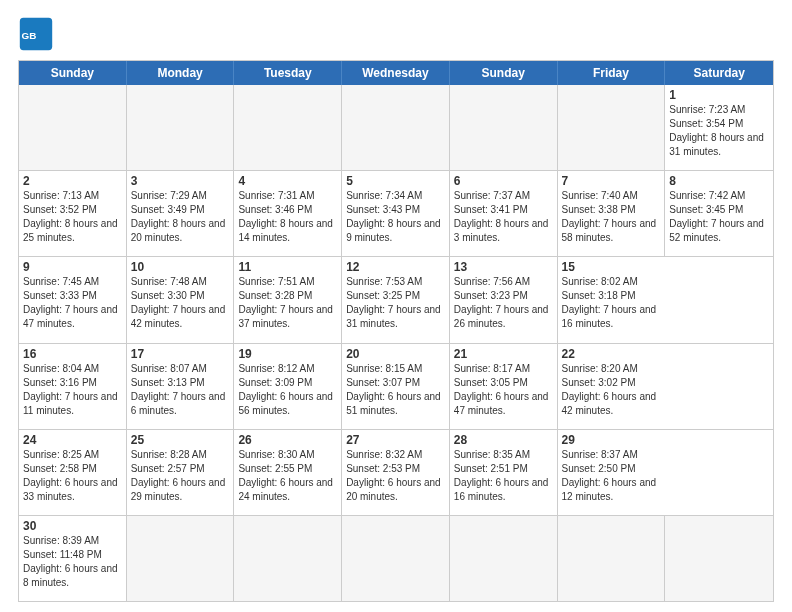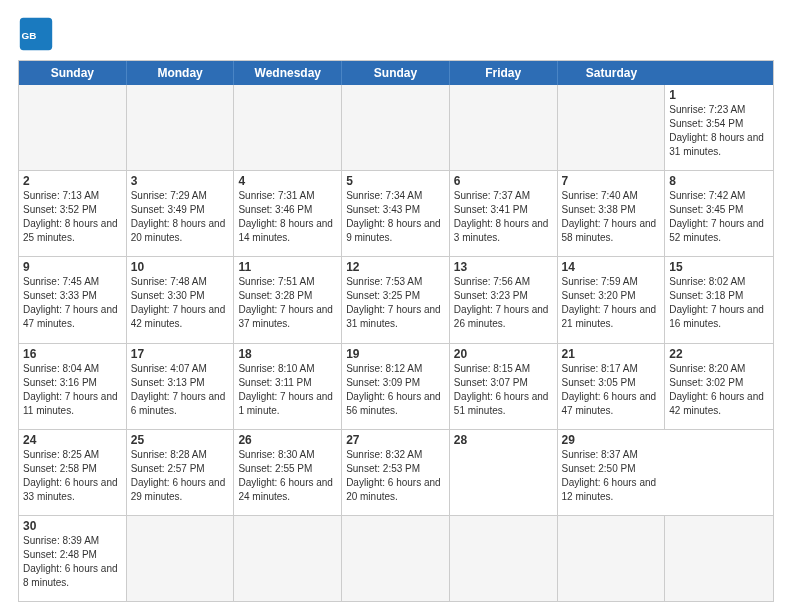--- a/index.html
+++ b/index.html
@@ -129,20 +129,21 @@
     <div class="title-block">
       <div class="calendar-title"></div>
       <div class="calendar-subtitle"></div>
     </div>
   </div>
 
   <div class="calendar">
     <div class="cal-header-row">
     <div class="cal-header-cell">Sunday</div>
         <div class="cal-header-cell">Monday</div>
+        <div class="cal-header-cell">Tuesday</div>
         <div class="cal-header-cell">Wednesday</div>
         <div class="cal-header-cell">Sunday</div>
         <div class="cal-header-cell">Friday</div>
         <div class="cal-header-cell">Saturday</div>
       </div>
     <div class="cal-body">
     <div class="cal-row">
           <div class="cal-cell empty"></div>
           <div class="cal-cell empty"></div>
           <div class="cal-cell empty"></div>
@@ -225,50 +226,38 @@
 Sunset: 3:25 PM
 Daylight: 7 hours and 31 minutes.</div>
           </div>
           <div class="cal-cell">
             <div class="day-num">13</div>
             <div class="cell-info">Sunrise: 7:56 AM
 Sunset: 3:23 PM
 Daylight: 7 hours and 26 minutes.</div>
           </div>
           <div class="cal-cell">
-            <div class="day-num">14</div>
-            <div class="cell-info">Sunrise: 7:59 AM
-Sunset: 3:20 PM
-Daylight: 7 hours and 21 minutes.</div>
-          </div>
-          <div class="cal-cell">
             <div class="day-num">15</div>
             <div class="cell-info">Sunrise: 8:02 AM
 Sunset: 3:18 PM
 Daylight: 7 hours and 16 minutes.</div>
           </div>
         </div>
         <div class="cal-row">
           <div class="cal-cell">
             <div class="day-num">16</div>
             <div class="cell-info">Sunrise: 8:04 AM
 Sunset: 3:16 PM
 Daylight: 7 hours and 11 minutes.</div>
           </div>
           <div class="cal-cell">
             <div class="day-num">17</div>
-            <div class="cell-info">Sunrise: 4:07 AM
+            <div class="cell-info">Sunrise: 8:07 AM
 Sunset: 3:13 PM
 Daylight: 7 hours and 6 minutes.</div>
-          </div>
-          <div class="cal-cell">
-            <div class="day-num">18</div>
-            <div class="cell-info">Sunrise: 8:10 AM
-Sunset: 3:11 PM
-Daylight: 7 hours and 1 minute.</div>
           </div>
           <div class="cal-cell">
             <div class="day-num">19</div>
             <div class="cell-info">Sunrise: 8:12 AM
 Sunset: 3:09 PM
 Daylight: 6 hours and 56 minutes.</div>
           </div>
           <div class="cal-cell">
             <div class="day-num">20</div>
             <div class="cell-info">Sunrise: 8:15 AM
@@ -308,33 +297,36 @@
 Daylight: 6 hours and 24 minutes.</div>
           </div>
           <div class="cal-cell">
             <div class="day-num">27</div>
             <div class="cell-info">Sunrise: 8:32 AM
 Sunset: 2:53 PM
 Daylight: 6 hours and 20 minutes.</div>
           </div>
           <div class="cal-cell">
             <div class="day-num">28</div>
+            <div class="cell-info">Sunrise: 8:35 AM
+Sunset: 2:51 PM
+Daylight: 6 hours and 16 minutes.</div>
           </div>
           <div class="cal-cell">
             <div class="day-num">29</div>
             <div class="cell-info">Sunrise: 8:37 AM
 Sunset: 2:50 PM
 Daylight: 6 hours and 12 minutes.</div>
           </div>
         </div>
         <div class="cal-row">
           <div class="cal-cell">
             <div class="day-num">30</div>
             <div class="cell-info">Sunrise: 8:39 AM
-Sunset: 2:48 PM
+Sunset: 11:48 PM
 Daylight: 6 hours and 8 minutes.</div>
           </div>
           <div class="cal-cell empty"></div>
           <div class="cal-cell empty"></div>
           <div class="cal-cell empty"></div>
           <div class="cal-cell empty"></div>
           <div class="cal-cell empty"></div>
           <div class="cal-cell empty"></div>
         </div>
       </div>

